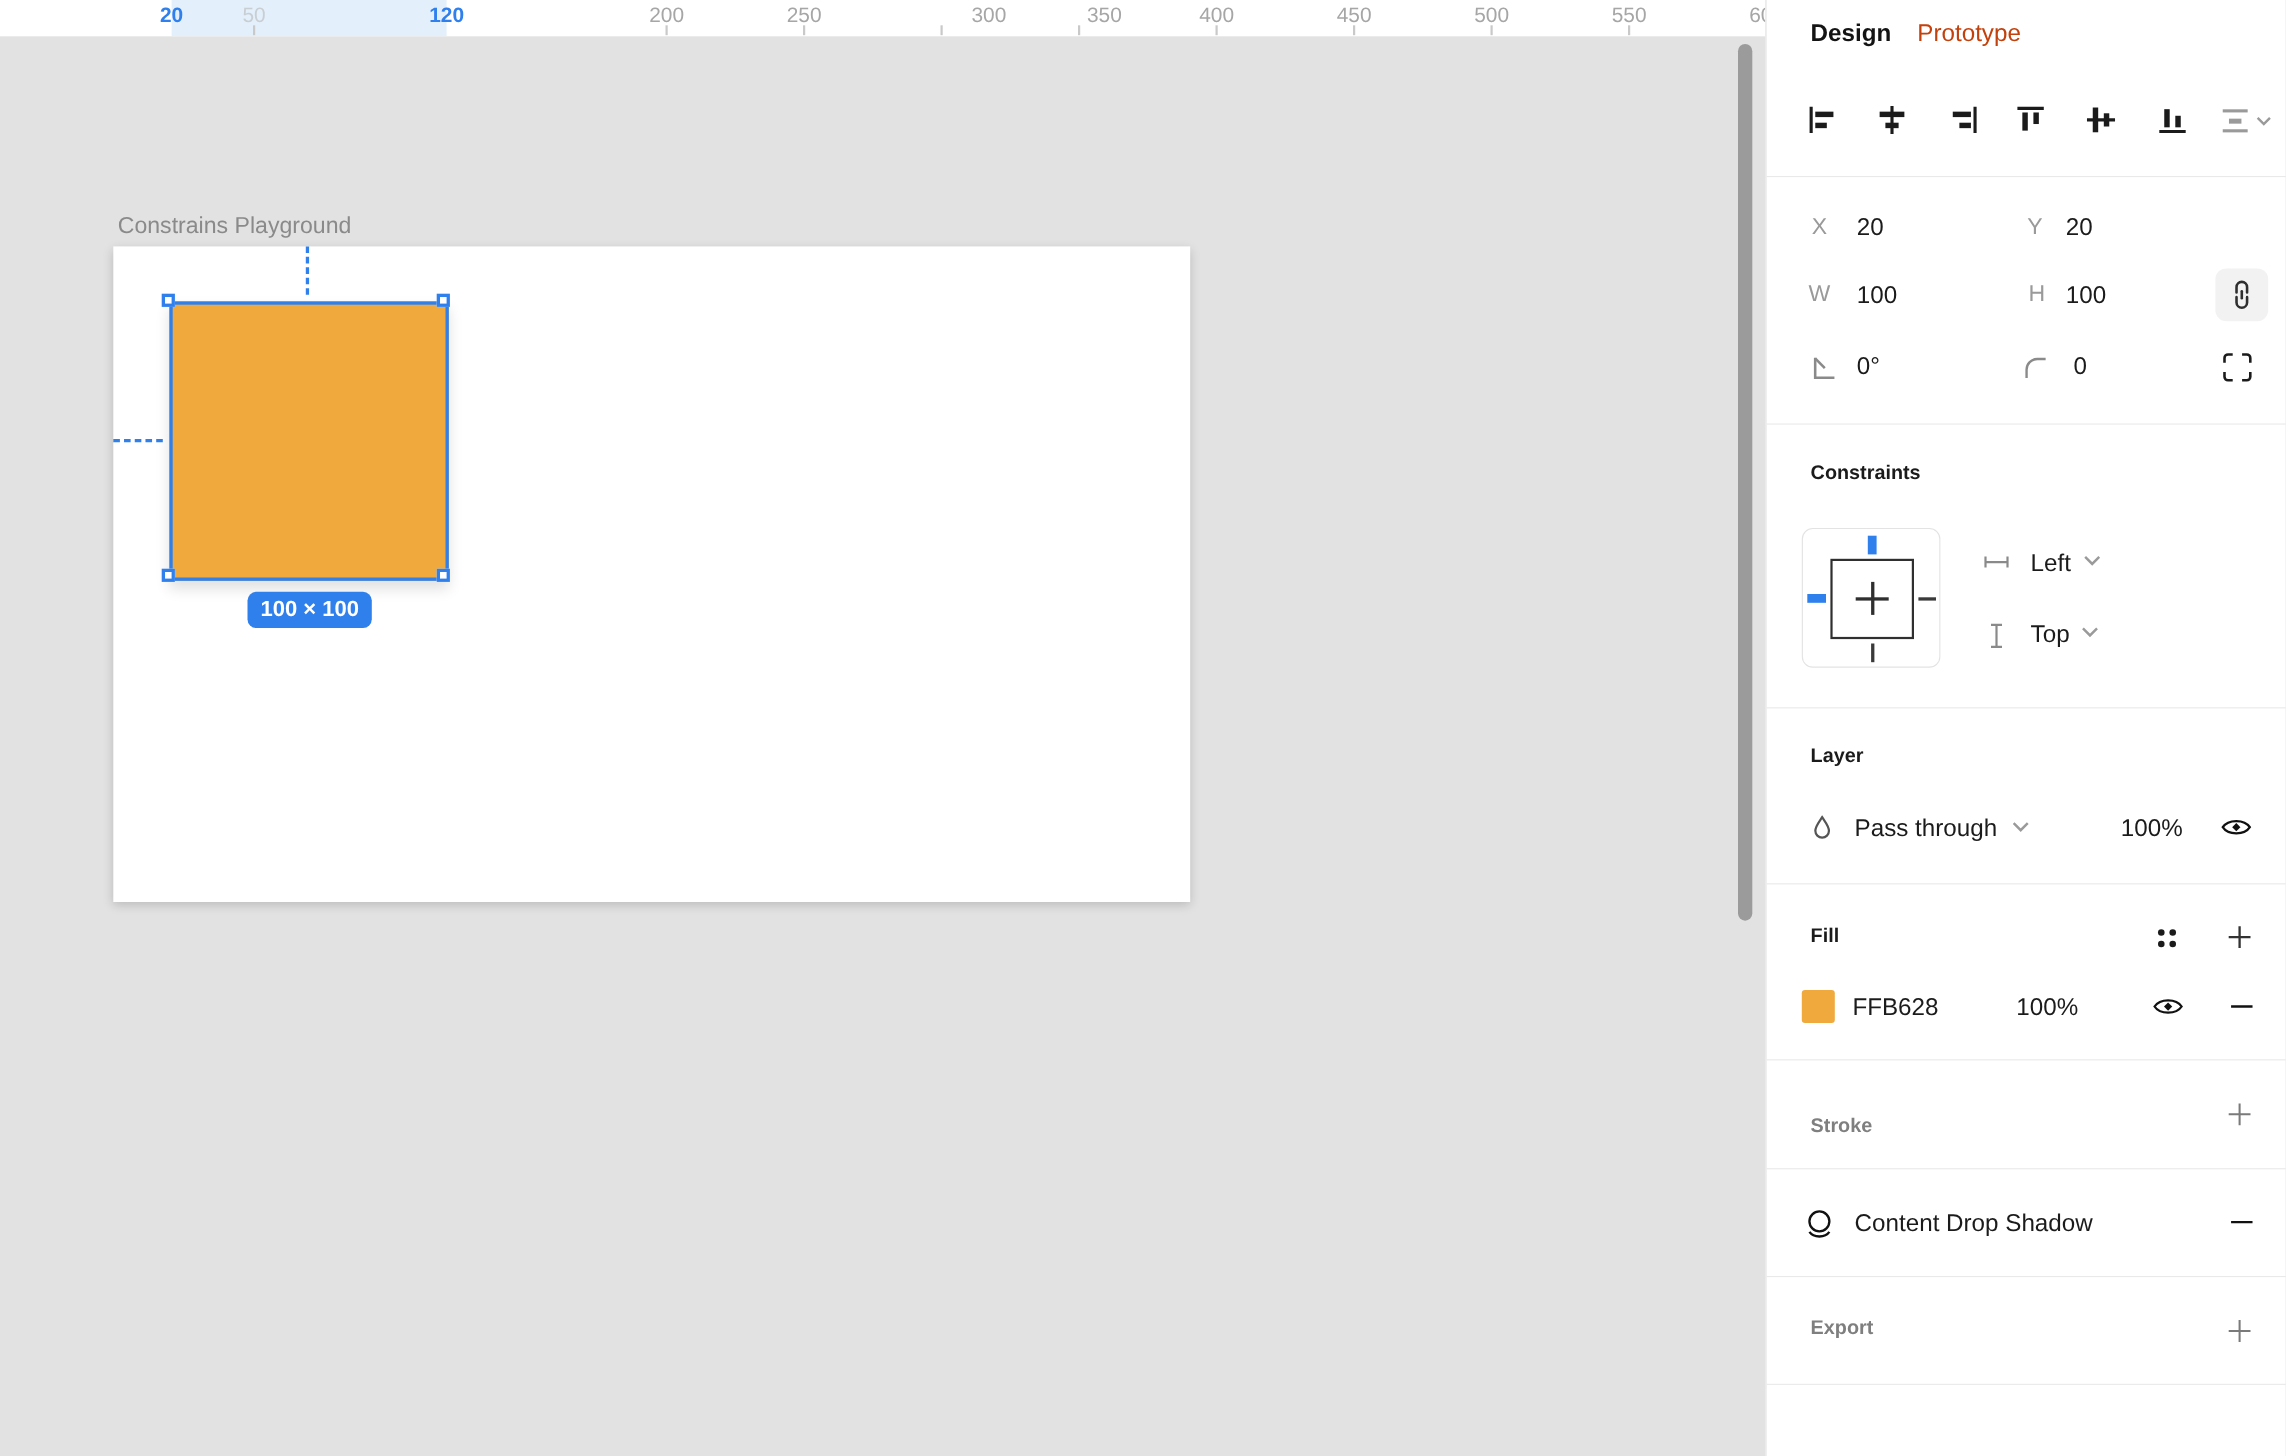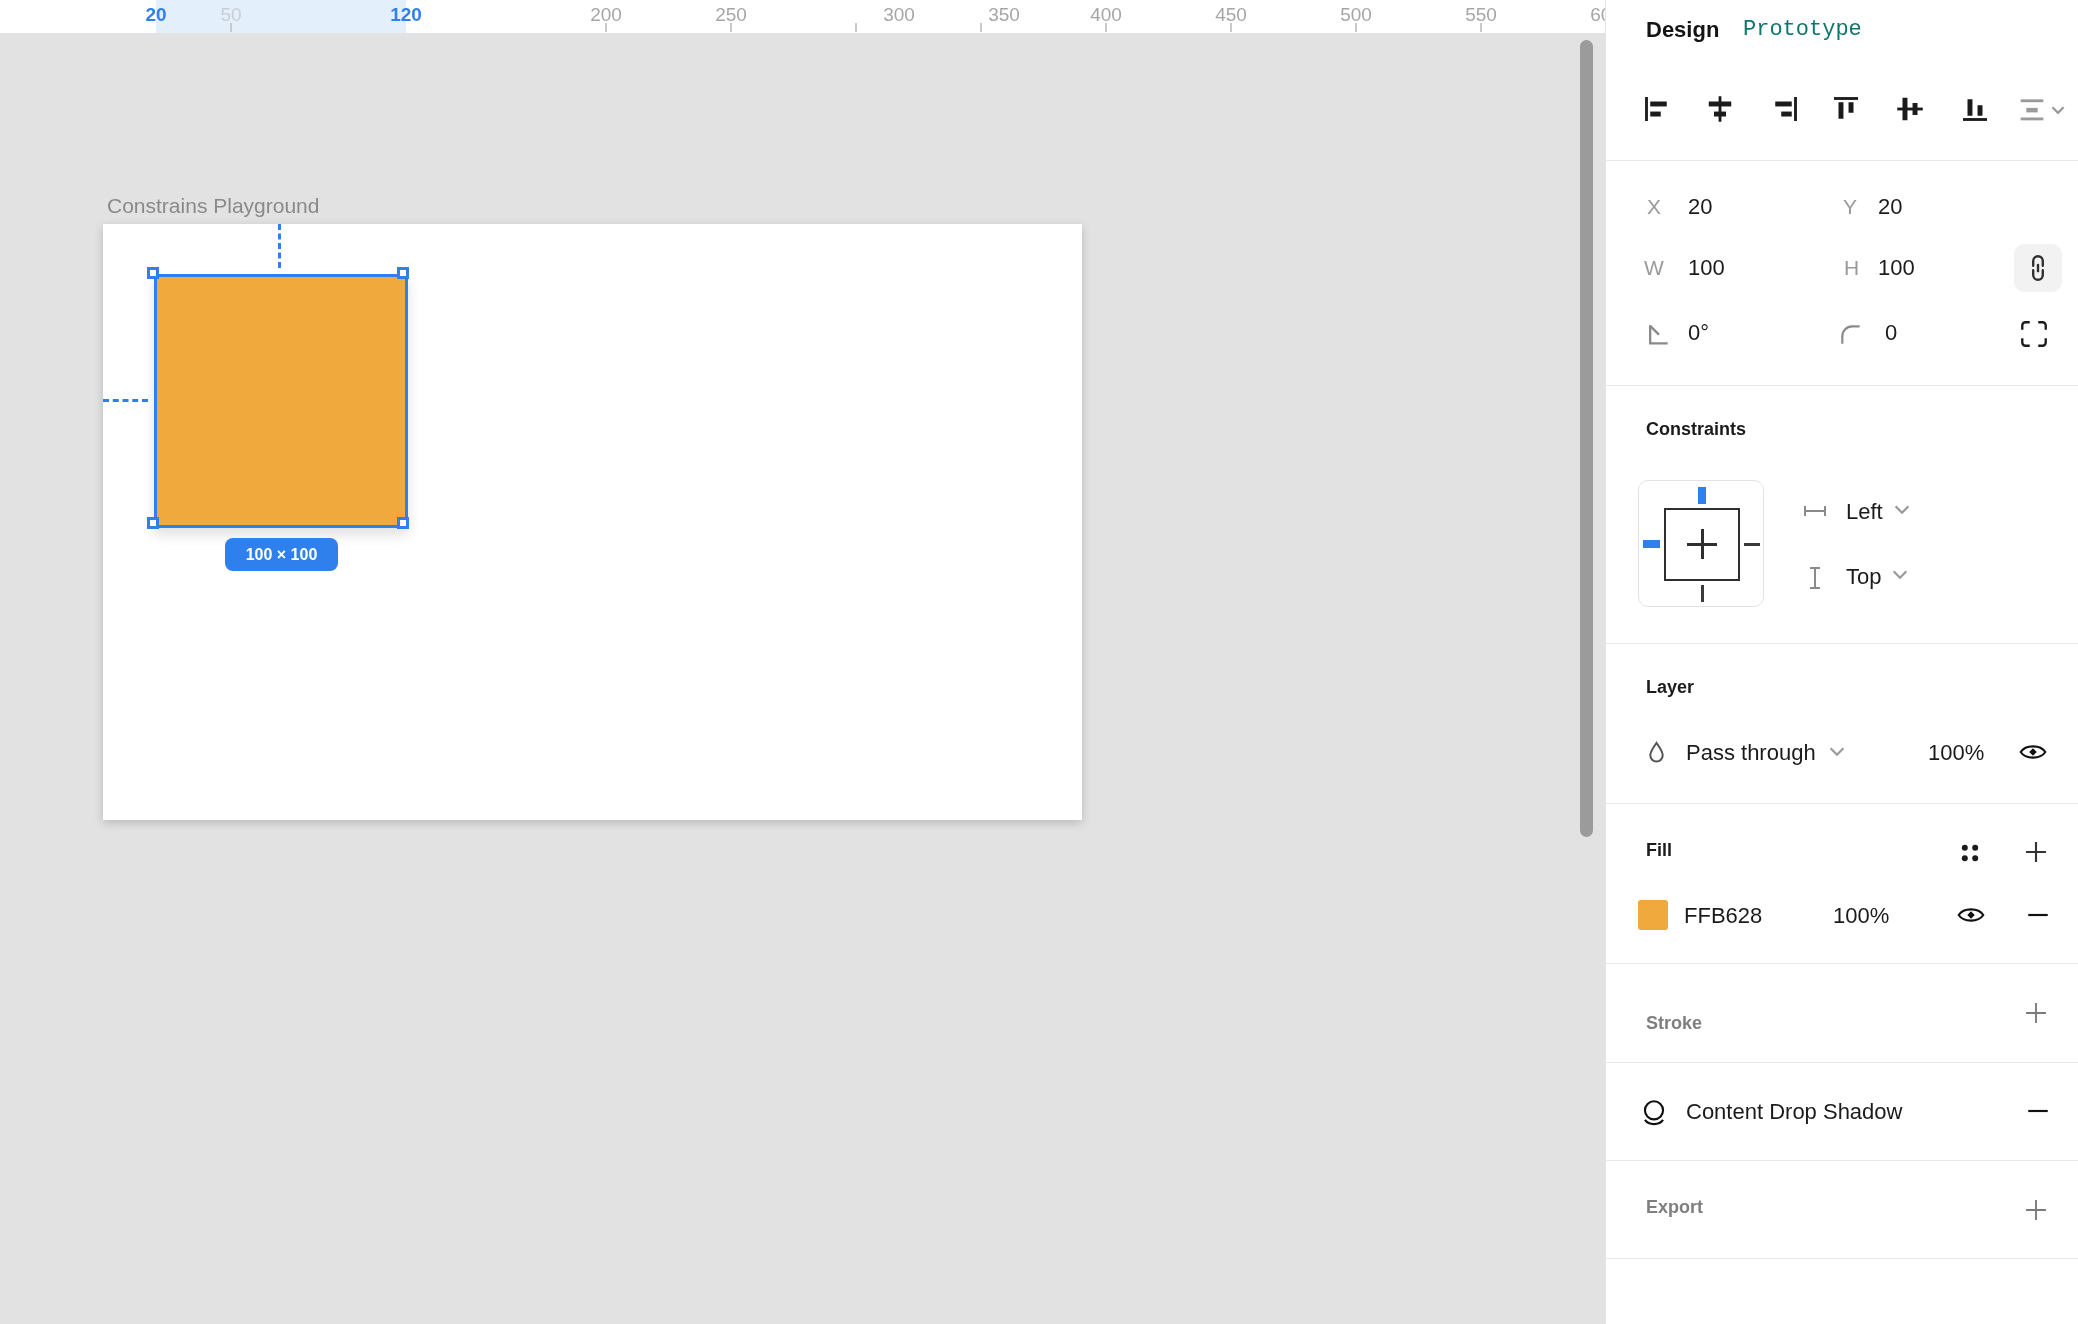--- a/index.html
+++ b/index.html
@@ -17,34 +17,34 @@
   .ruler-tick { position:absolute; bottom:1px; width:2px; height:9px; background:#C9C9C9; transform:translateX(-50%); }
   #ruler-highlight { position:absolute; left:156px; top:0; width:250px; height:33px; background:#E3F0FB; }
 
   #frame { left:103px; top:224px; width:979px; height:596px; background:#ffffff; box-shadow:0 3px 9px rgba(0,0,0,0.18); }
   #frame-title { left:107px; top:194px; font-size:21px; color:#8A8A8A; }
 
   #square { left:154px; top:274px; width:254px; height:254px; background:var(--fill); border:3px solid var(--accent); box-shadow:0 7px 12px rgba(0,0,0,0.12); }
   .handle { position:absolute; width:12px; height:12px; background:#ffffff; border:3px solid var(--accent); }
   #dash-v { left:278px; top:224px; height:44px; border-left:3px dashed var(--accent); }
   #dash-h { left:103px; top:399px; width:45px; border-top:3px dashed var(--accent); }
-  #size-badge { left:225px; top:538px; width:113px; height:33px; background:var(--accent); border-radius:8px; color:#fff; font-size:16px; font-weight:bold; display:flex; align-items:center; justify-content:center; }
+  #size-badge { left:225px; top:538px; width:113px; height:33px; background:var(--accent); border-radius:8px; color:#fff; font-size:20px; font-weight:bold; display:flex; align-items:center; justify-content:center; }
 
   #canvas-scrollbar { left:1580px; top:40px; width:13px; height:797px; background:#9B9B9B; border-radius:7px; }
 
   
   #panel { left:1605px; top:0; width:473px; height:1324px; background:#ffffff; border-left:1px solid #E4E4E4; }
   .divider { position:absolute; left:0; width:473px; height:1px; background:#E9E9E9; }
   .heading { position:absolute; left:40px; font-size:18px; font-weight:bold; color:#1b1b1b; }
   .heading.muted { color:#7F7F7F; }
   .val { font-size:22px; color:#1b1b1b; }
   .lbl { font-size:21px; color:#9A9A9A; }
   .tab { position:absolute; top:17px; font-size:22px; }
   .tab.active { font-weight:bold; color:#141414; }
-  .tab.inactive { color:#0f766e;font-family:Liberation Mono, monospace; }
+  .tab.inactive { color:#c2410c; }
   .icon-btn { position:absolute; display:flex; align-items:center; justify-content:center; }
   .row-text { position:absolute; font-size:22px; color:#1b1b1b; white-space:nowrap; }
   #link-btn { left:408px; top:244px; width:48px; height:48px; background:#F2F2F2; border-radius:10px; }
 
   
   #constraint-widget { left:32px; top:480px; width:126px; height:127px; background:#fff; border:1.5px solid #E3E3E3; border-radius:10px; }
   #cw-square { position:absolute; left:25px; top:27px; width:76px; height:73px; border:2.5px solid #2F2F2F; }
   .cw-plus-h { position:absolute; left:48px; top:62px; width:30px; height:2.5px; background:#2F2F2F; }
   .cw-plus-v { position:absolute; left:62px; top:48px; width:2.5px; height:30px; background:#2F2F2F; }
   #cw-tick-top { position:absolute; left:59px; top:6px; width:8px; height:17px; background:var(--accent); }

